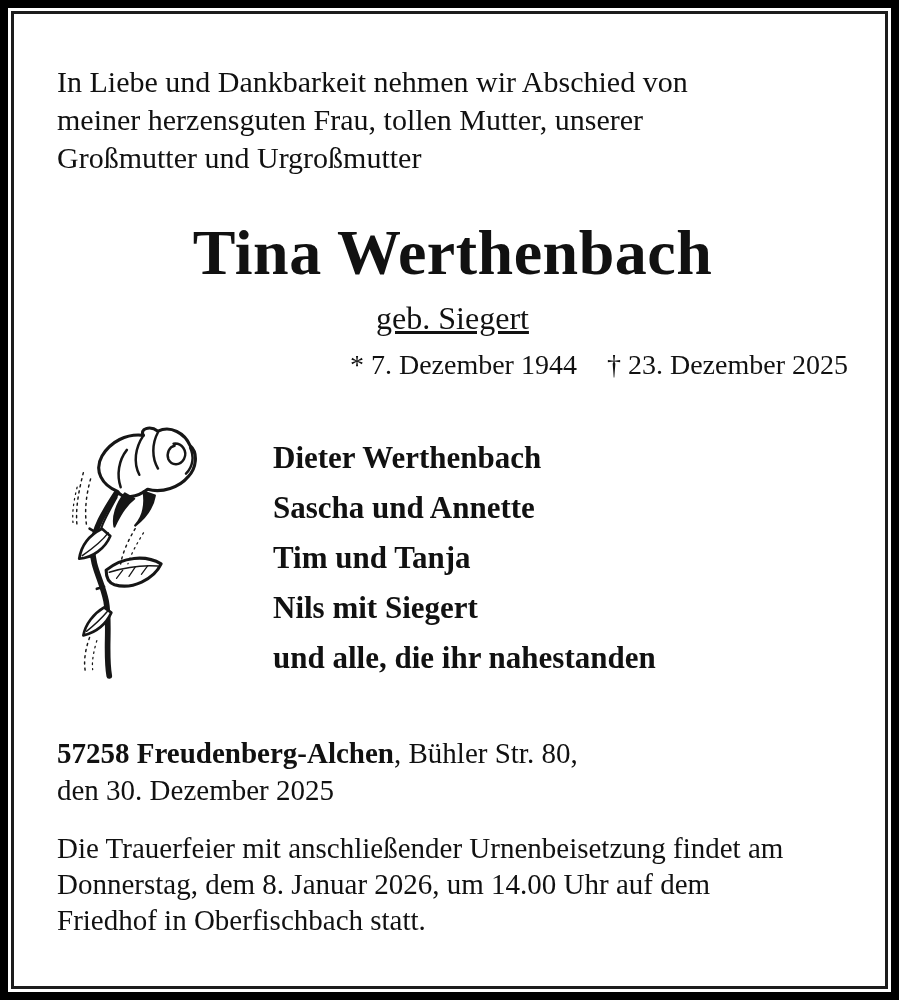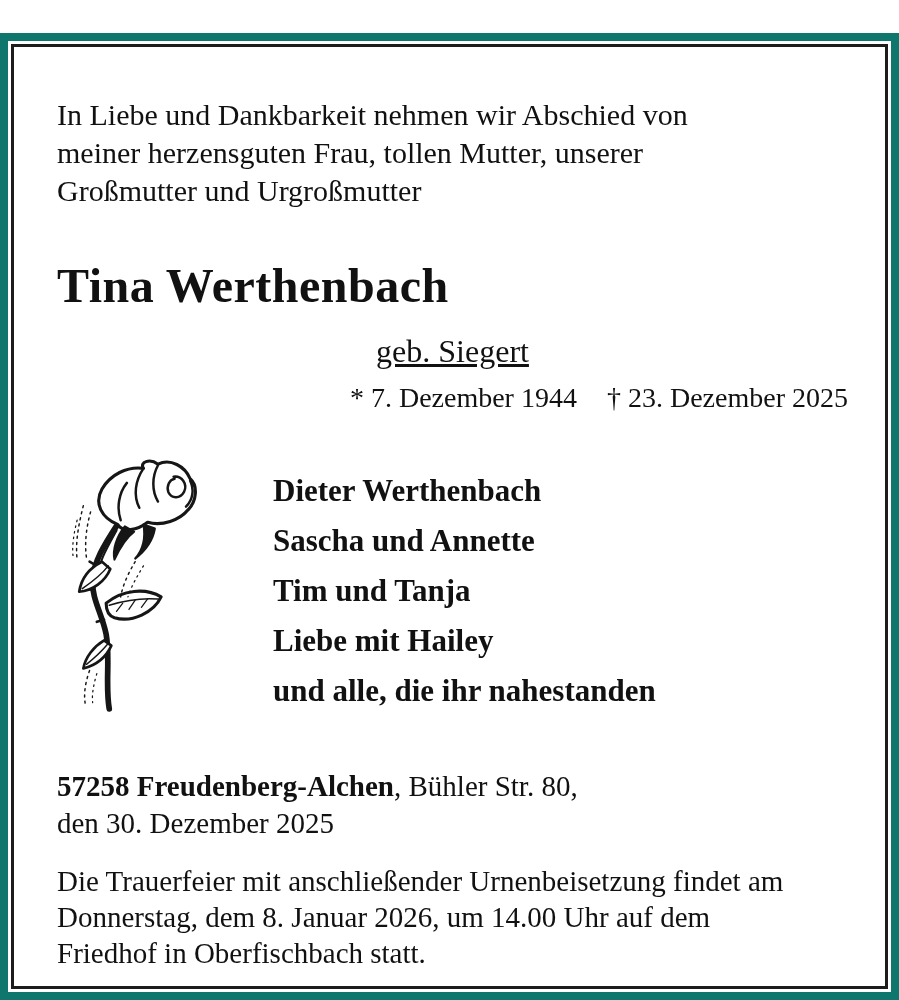--- a/index.html
+++ b/index.html
@@ -5,41 +5,40 @@
   * { margin: 0; padding: 0; box-sizing: border-box; }
   html, body { width: 899px; height: 1000px; background: #ffffff; }
   body {
     font-family: "Liberation Serif", "DejaVu Serif", serif;
     color: #111111;
     position: relative;
   }
   .frame-outer {
     position: absolute;
     inset: 0;
-    border: 8px solid #0f766e;
-    margin-top: 33px;
+    border: 8px solid #000000;
   }
   .frame-inner {
     position: absolute;
     inset: 3px;
     border: 3px solid #1c1c1c;
     height: calc(100% - 6px);
   }
   .content {
     position: absolute;
     inset: 3px;
     padding: 52px 40px 0 46px;
     overflow: hidden;
   }
   .intro { font-size: 30px; line-height: 38px; }
   .intro .line { white-space: nowrap; }
   .deceased-name {
-    text-align: left;
+    text-align: center;
     font-weight: bold;
-    font-size: 48px;
+    font-size: 64px;
     line-height: 72px;
     letter-spacing: 0.5px;
     margin-top: 40px;
     white-space: nowrap;
   }
   .birth-name {
     text-align: center;
     font-size: 32px;
     line-height: 34px;
     margin-top: 12px;
@@ -140,21 +139,21 @@
             <path d="M78 104 C72 114 66 124 63 134" stroke-width="1.2" stroke-dasharray="1.5 4"></path>
             <path d="M26 205 C22 216 20 228 22 238" stroke-width="1.4" stroke-dasharray="2 4"></path>
             <path d="M33 208 C30 218 28 228 29 236" stroke-width="1.2" stroke-dasharray="1.5 4"></path>
           </g>
         </svg>
       </div>
       <div class="mourners">
         <div class="mourner">Dieter Werthenbach</div>
         <div class="mourner">Sascha und Annette</div>
         <div class="mourner">Tim und Tanja</div>
-        <div class="mourner">Liebe mit Hailey</div>
+        <div class="mourner">Nils mit Siegert</div>
         <div class="mourner">und alle, die ihr nahestanden</div>
       </div>
     </div>
 
     <div class="address-block">
       <div class="line">
         <span class="bold">57258 Freudenberg-Alchen</span><span>, Bühler Str. 80,</span>
       </div>
       <div class="line">den 30. Dezember 2025</div>
     </div>

